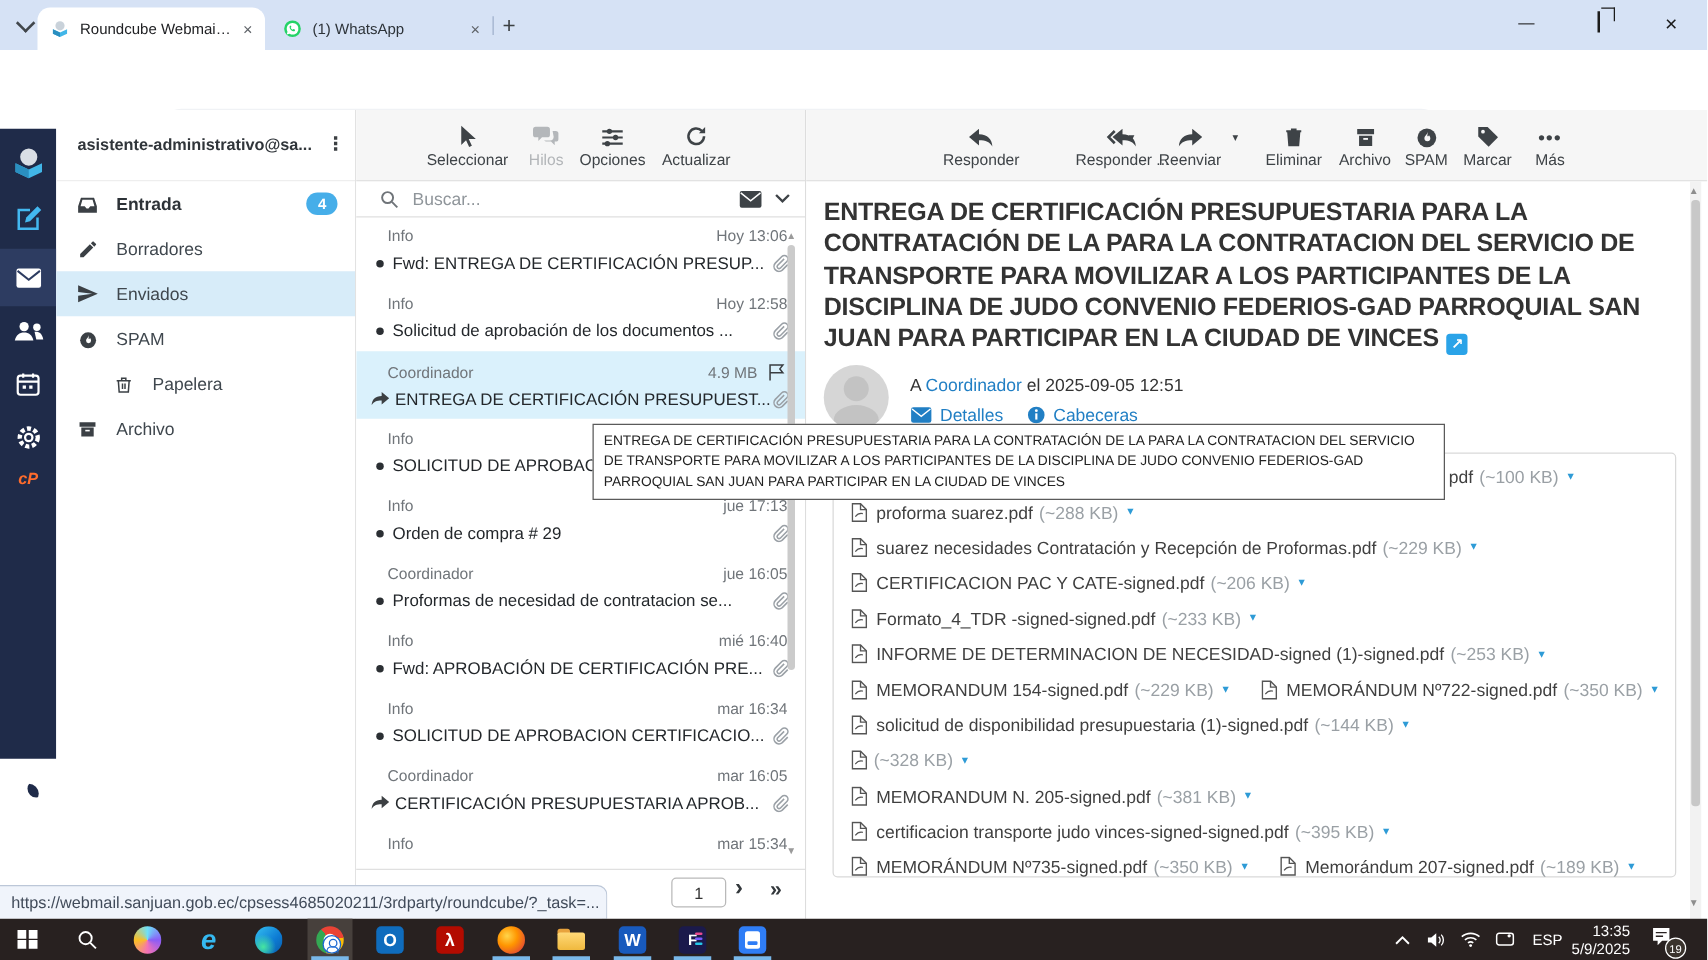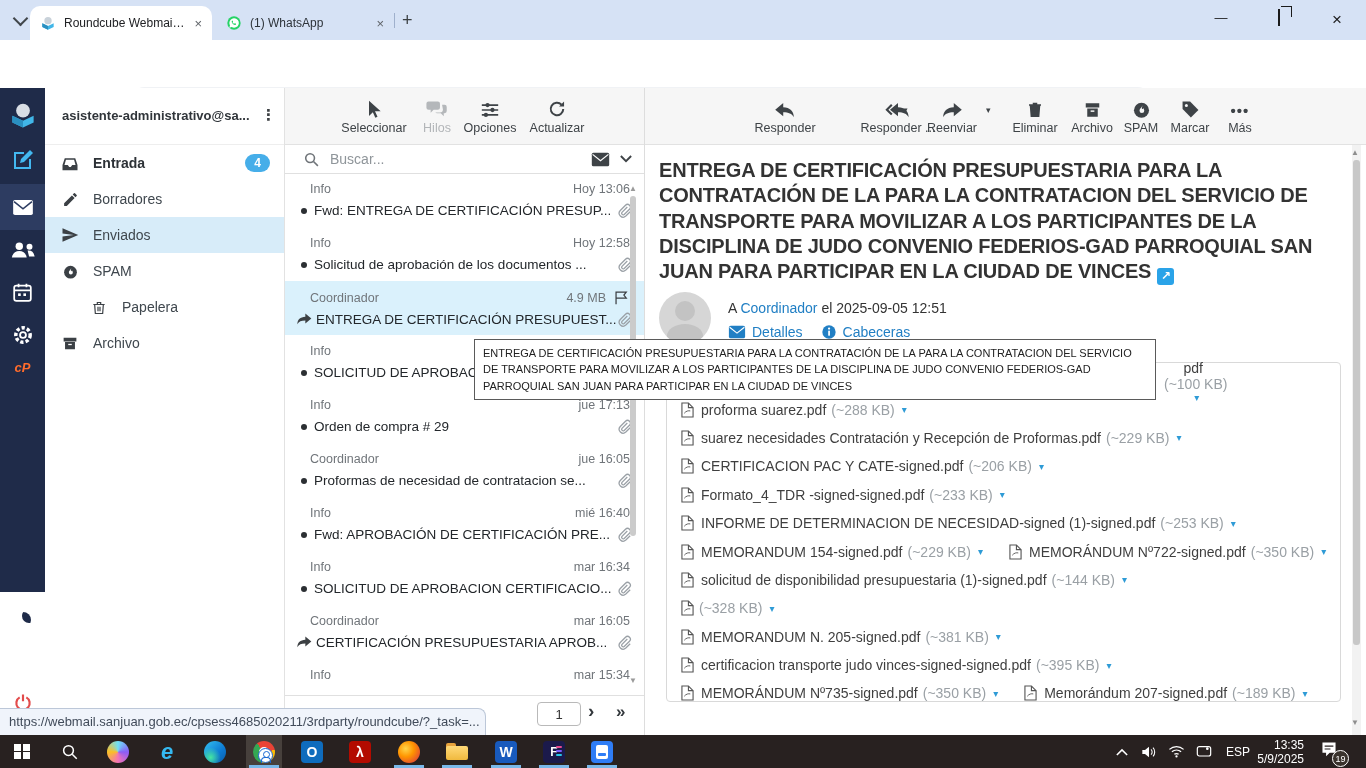--- a/index.html
+++ b/index.html
@@ -23,21 +23,21 @@
   .btoolbar{position:absolute;left:0;top:40px;width:1366px;height:48px;background:#fff;}
   .nav{position:absolute;top:52px;width:24px;height:24px;}
   .urlpill{position:absolute;left:128px;top:47px;width:1026px;height:34px;border-radius:17px;background:#f0f2f5;display:flex;align-items:center;}
   .urltext{font-size:13px;color:#202124;margin-left:8px;white-space:nowrap;}
   .star{position:absolute;left:1160px;top:53px;font-size:17px;color:#41464b;}
   .tbicon{position:absolute;top:52px;color:#41464b;}
   .tbdiv{position:absolute;left:1248px;top:53px;width:1px;height:22px;background:#dadce0;}
 
   
   .app{position:absolute;left:0;top:88px;width:1366px;height:647px;background:#fff;}
-  .rail{position:absolute;left:0;top:0;width:45px;height:504px;background:#1f2b49;}
+  .rail{position:absolute;left:0;top:15px;width:45px;height:504px;background:#1f2b49;}
   .railico{position:absolute;left:0;width:45px;display:flex;justify-content:center;}
   .mailtile{position:absolute;left:0;top:96px;width:45px;height:46px;background:#2d3c61;display:flex;align-items:center;justify-content:center;}
   .cp{color:#ff6c2c;font-size:13px;font-weight:bold;font-style:italic;}
   .moon{width:16px;height:16px;border-radius:50%;background:#fff;position:relative;overflow:hidden;}
   .moon:before{content:"";position:absolute;left:7px;top:-3px;width:14px;height:14px;border-radius:50%;background:#1f2b49;}
   .help{color:#fff;font-weight:bold;font-size:16px;}
 
   .folders{position:absolute;left:45px;top:0;width:240px;height:647px;background:#fff;border-right:1px solid #e2e2e2;box-sizing:border-box;}
   .acct{position:absolute;left:0;top:0;width:100%;height:57px;border-bottom:1px solid #eee;box-sizing:border-box;}
   .acct .name{position:absolute;left:17px;top:20px;width:195px;font-size:13px;font-weight:bold;color:#30353a;white-space:nowrap;overflow:hidden;}
@@ -650,21 +650,21 @@
               <circle cx="12" cy="12" r="10" fill="#217fc4"></circle>
               <rect x="10.8" y="10" width="2.6" height="7.5" fill="#fff"></rect>
               <circle cx="12.1" cy="6.8" r="1.7" fill="#fff"></circle>
             </svg>
         </span>
         <span class="lab">Cabeceras</span>
       </div>
 
       <div class="attbox">
         <div class="attline">
-            <div class="att" style="margin-left:478px;flex-direction:column;">
+            <div class="att" style="margin-left:478px;">
               <span class="nm" style="margin-left:0;">pdf</span>
               <span class="sz">(~100 KB)</span>
               <span class="cv">▾</span>
             </div>
           </div>
         <div class="attline">
             <div class="att">
               <svg width="13" height="16" viewBox="0 0 14 17">
                 <path d="M1 1h7l5 5v10H1z" fill="none" stroke="#555" stroke-width="1.2"></path>
                 <path d="M8 1v5h5" fill="none" stroke="#555" stroke-width="1.2"></path>

